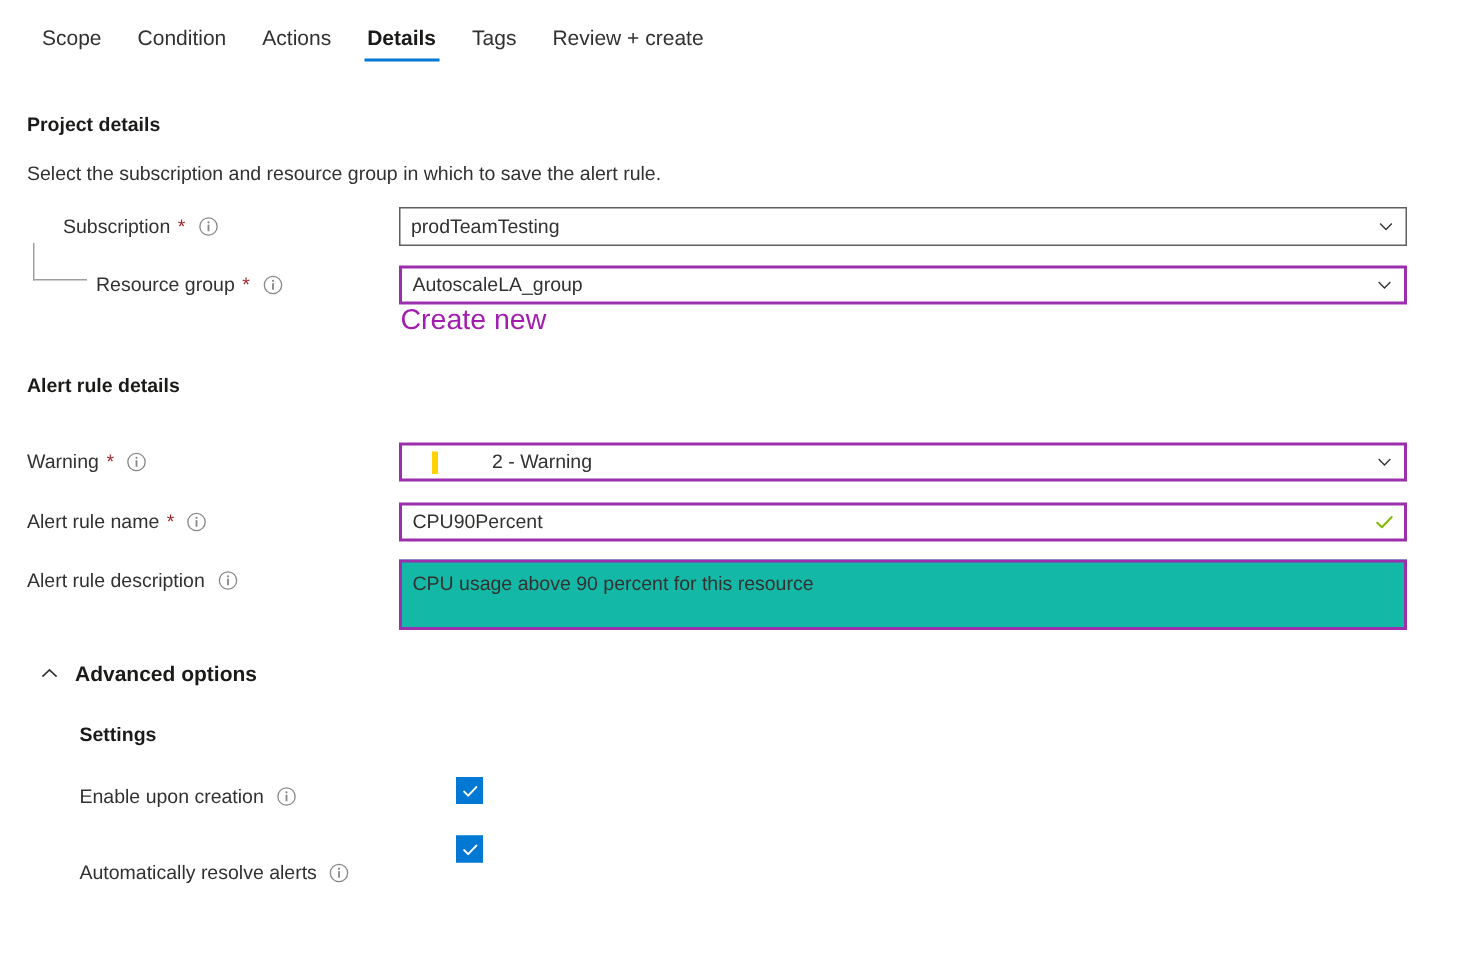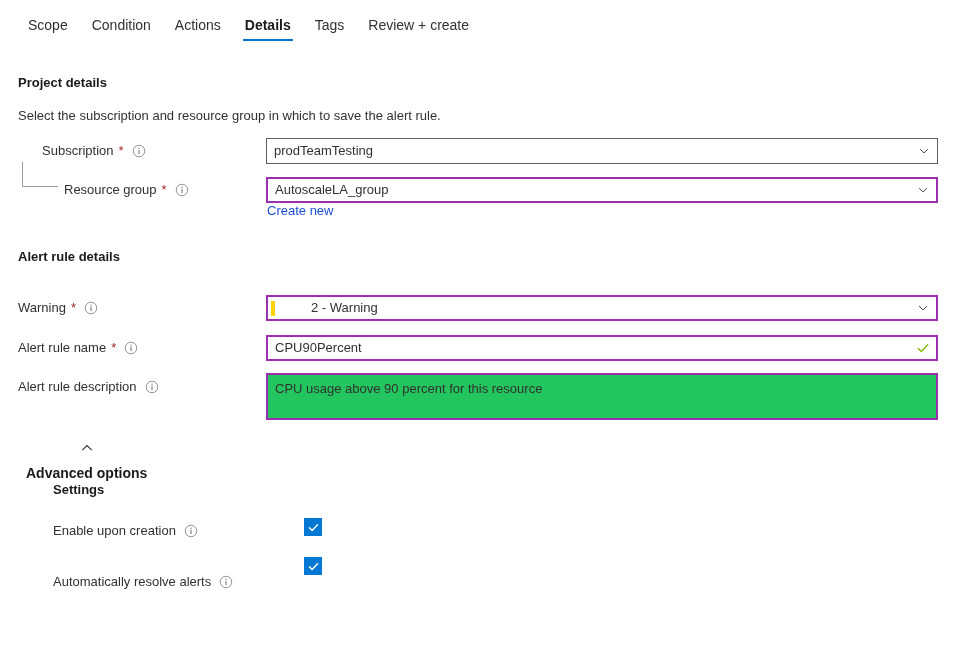--- a/index.html
+++ b/index.html
@@ -113,33 +113,33 @@
     margin-right: 6px;
   }
   .ok-check { flex: none; width: 14px; height: 14px; display: flex; align-items: center; justify-content: center; }
 
   .textarea-box {
     position: absolute;
     left: 266px;
     width: 672px;
     height: 47px;
     border: 2px solid #9b2fae;
-    background: #22c55e;
+    background: #14b8a6;
     padding: 5px 7px;
     font-size: 13px;
     color: #323130;
     line-height: 17px;
     cursor: text;
     overflow: hidden;
   }
 
   .link {
     position: absolute;
-    font-size: 13px;
-    color: #1d4ed8;
+    font-size: 19px;
+    color: #a21caf;
     text-decoration: none;
     cursor: pointer;
   }
 
   
   .tree-connector {
     position: absolute;
     border-left: 1px solid #a19f9d;
     border-bottom: 1px solid #a19f9d;
   }
@@ -258,21 +258,21 @@
   <span class="req">*</span>
   <span class="info-icon">
     <svg width="14" height="14" viewBox="0 0 16 16" aria-hidden="true">
       <circle cx="8" cy="8" r="6.6" fill="none" stroke="#8a8886" stroke-width="1"></circle>
       <circle cx="8" cy="4.8" r="0.85" fill="#8a8886"></circle>
       <rect x="7.3" y="6.6" width="1.4" height="5" fill="#8a8886"></rect>
     </svg>
   </span>
 </div>
 
-<div class="control focused" style="top:295px; padding-left:3px;">
+<div class="control focused" style="top:295px; padding-left:20px;">
   <span class="sev-swatch" style="background: rgb(255, 210, 0);"></span>
   <span class="value">2 - Warning</span>
   <span class="chev">
     <svg width="12" height="12" viewBox="0 0 16 16" aria-hidden="true">
       <path d="M2.8 5.4 L8 10.6 L13.2 5.4" fill="none" stroke="#323130" stroke-width="1.2"></path>
     </svg>
   </span>
 </div>
 
 <div class="abs field-label" style="left:18px; top:340px;">
@@ -304,21 +304,21 @@
       <circle cx="8" cy="4.8" r="0.85" fill="#8a8886"></circle>
       <rect x="7.3" y="6.6" width="1.4" height="5" fill="#8a8886"></rect>
     </svg>
   </span>
 </div>
 
 <div class="textarea-box" style="top:373px;">
   <span>CPU usage above 90 percent for this resource</span>
 </div>
 
-<div class="adv-header" style="left:26px; top:441px;flex-direction:column;">
+<div class="adv-header" style="left:26px; top:441px;">
   <span class="adv-chev">
     <svg width="14" height="14" viewBox="0 0 16 16" aria-hidden="true">
       <path d="M2.6 10.4 L8 5.2 L13.4 10.4" fill="none" stroke="#323130" stroke-width="1.2"></path>
     </svg>
   </span>
   <span class="adv-label">Advanced options</span>
 </div>
 
 <div class="settings-head" style="left:53px; top:482px;">Settings</div>
 

